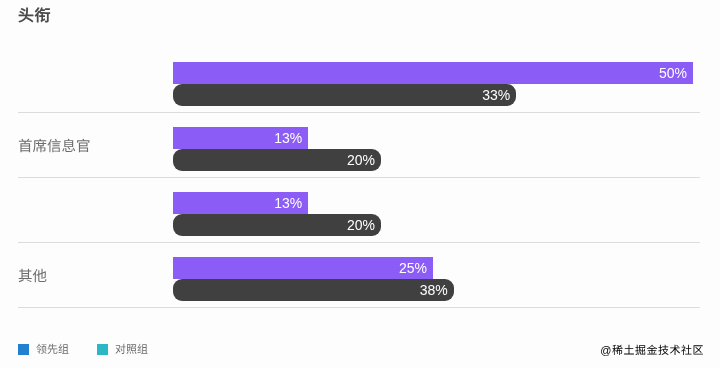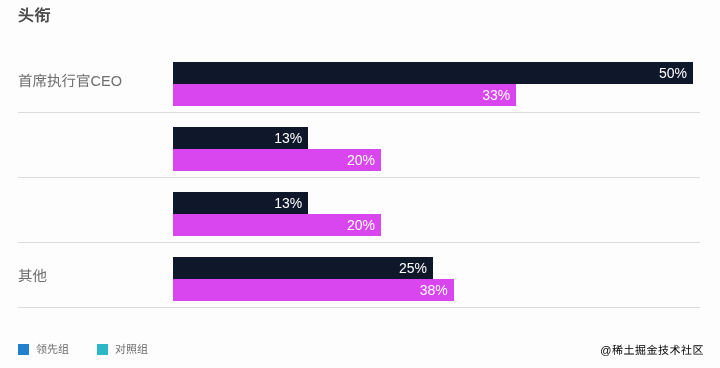--- a/index.html
+++ b/index.html
@@ -81,25 +81,26 @@
 
   .bar {
     position: absolute;
     left: 0;
     top: 0;
     height: 22px;
     box-sizing: border-box;
   }
 
   .bar.lead {
-    background: #0f172a;
+    background: #8b5cf6;
   }
 
   .bar.control {
-    background: #d946ef;
+    background: #404040;
+    border-radius: 9px;
   }
 
   .bar-value {
     position: absolute;
     right: 6px;
     top: 0;
     height: 22px;
     line-height: 22px;
     font-size: 14px;
     color: #ffffff;
@@ -159,36 +160,36 @@
 </style>
 </head>
 <body>
 
 <div id="chart-root">
 
   <div id="chart-title">头衔</div>
 
   <div id="rows">
       <div class="row">
-        <div class="row-label">首席执行官CEO</div>
         <div class="bars">
           <div class="bar-track">
             <div class="bar lead" style="width: 100%;">
               <span class="bar-value">50%</span>
             </div>
           </div>
           <div class="bar-track">
             <div class="bar control" style="width: 66%;">
               <span class="bar-value">33%</span>
             </div>
           </div>
         </div>
         <div class="row-separator"></div>
       </div>
       <div class="row">
+        <div class="row-label">首席信息官</div>
         <div class="bars">
           <div class="bar-track">
             <div class="bar lead" style="width: 26%;">
               <span class="bar-value">13%</span>
             </div>
           </div>
           <div class="bar-track">
             <div class="bar control" style="width: 40%;">
               <span class="bar-value">20%</span>
             </div>

